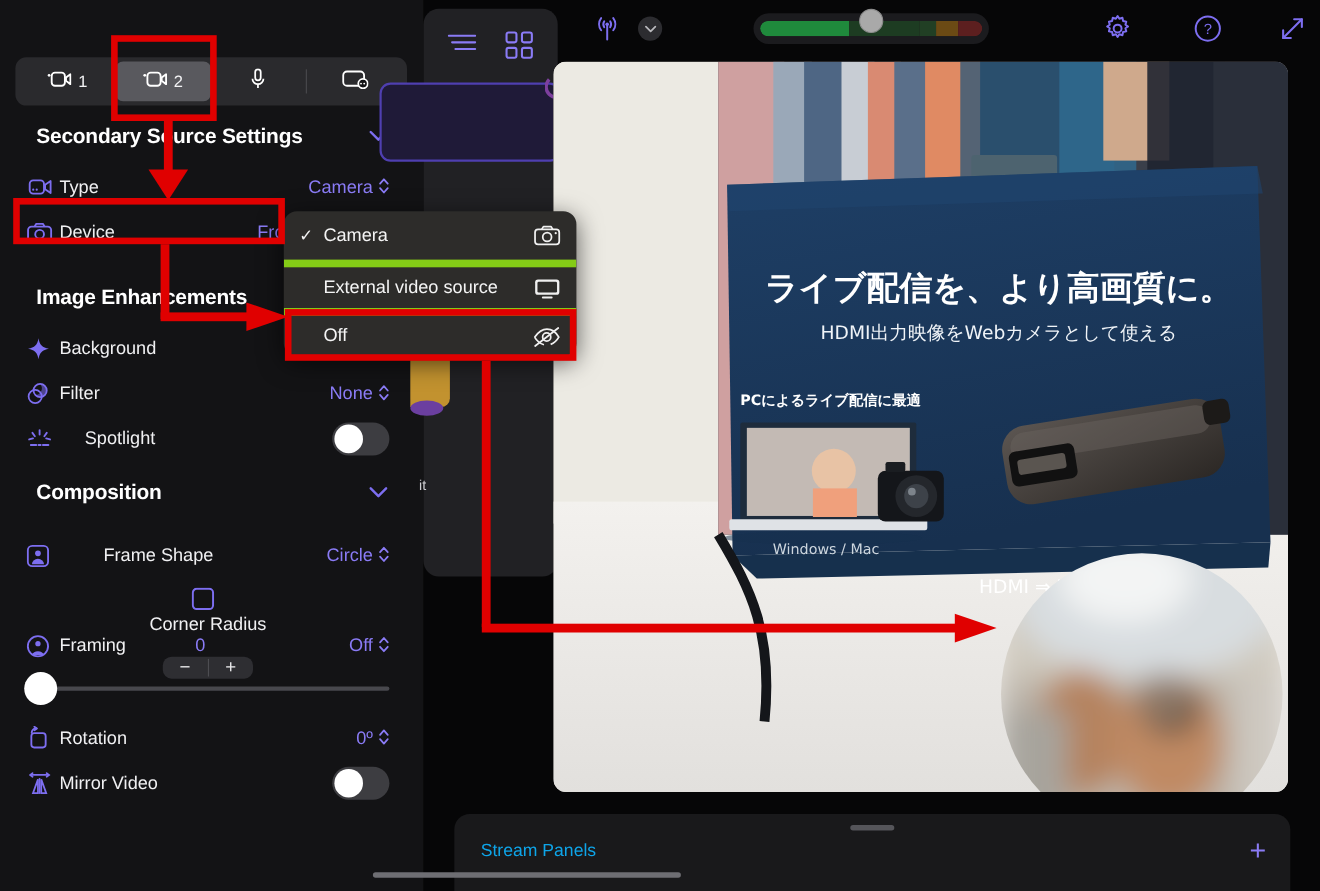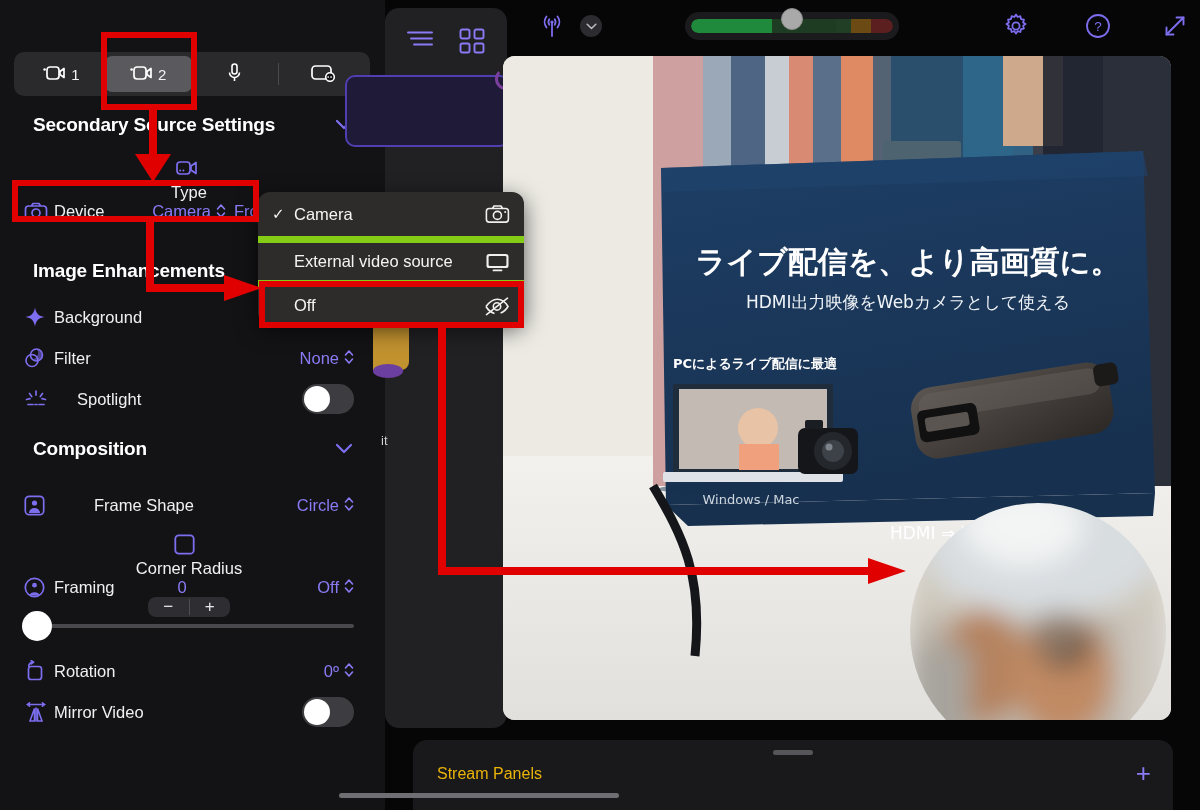--- a/index.html
+++ b/index.html
@@ -90,21 +90,21 @@
   }
   .meterbar{ position:relative; width:202px; height:14px; border-radius:7px; overflow:hidden;
     display:flex; }
   .meterknob{
     position:absolute; left:96px; top:-4px; width:22px; height:22px; border-radius:50%;
     background:#a9a9a9; border:1px solid #8d8d8d;
   }
 
   
   .midpanel{
-    position:absolute; left:0; top:8px; width:122px; height:720px;
+    position:absolute; left:0; top:8px; width:122px; height:516px;
     background:#212124; border-radius:14px;
   }
   .midpanel .barsico{ position:absolute; left:22px; top:22px; color:#8a7bf5; }
   .midpanel .gridico{ position:absolute; left:74px; top:20px; color:#8a7bf5; }
   .midbox{
     position:absolute; left:-40px; top:67px; width:165px; height:72px;
     background:#1f1a38; border:2px solid #4f3fb0; border-radius:10px;
   }
   .midcircle{
     position:absolute; right:-9px; top:-9px; width:22px; height:22px; border-radius:50%;
@@ -124,21 +124,21 @@
     border-radius:12px; overflow:hidden; background:#111;
   }
 
   
   .bottompanel{
     position:absolute; left:28px; bottom:-22px; width:760px; height:92px;
     background:#19191b; border-radius:14px;
   }
   .grabber{ position:absolute; left:50%; transform:translateX(-50%); top:10px;
     width:40px; height:5px; border-radius:3px; background:#55555a; }
-  .bp-title{ position:absolute; left:24px; top:25px; font-size:16px; color:#eab308; }
+  .bp-title{ position:absolute; left:24px; top:25px; font-size:16px; color:#0ea5e9; }
   .bp-plus{ position:absolute; right:22px; top:20px; color:#8a7bf5; font-size:26px; line-height:1; }
   .hscroll{ position:absolute; left:-46px; bottom:12px; width:280px; height:5px;
     border-radius:3px; background:#6e6e73; }
 
   
   .menu{
     position:absolute; left:258px; top:192px; width:266px; z-index:40;
     background:#2d2c2a; border-radius:12px; overflow:hidden;
     box-shadow:0 6px 22px rgba(0,0,0,.6);
   }
@@ -212,21 +212,21 @@
 
     <div class="sectionhdr" style="top:114px;">
       <span>Secondary Source Settings</span>
       <span class="chev">
         <svg width="18" height="11" viewBox="0 0 18 11">
             <path d="M2 2 L9 9 L16 2" fill="none" stroke="#7d6ef0" stroke-width="2.2" stroke-linecap="round" stroke-linejoin="round"></path>
           </svg>
       </span>
     </div>
 
-    <div class="row" style="top:153px;flex-direction:column;">
+    <div class="row" style="top:153px;">
       <span class="ico">
         <svg width="24" height="18" viewBox="0 0 24 18">
             <rect x="3" y="3" width="13" height="12" rx="3.2" fill="none" stroke="#7d6ef0" stroke-width="1.7"></rect>
             <path d="M17 7 L22 3.5 L22 14.5 L17 11 Z" fill="none" stroke="#7d6ef0" stroke-width="1.7" stroke-linejoin="round"></path>
             <circle cx="6.2" cy="11.4" r="1" fill="#7d6ef0"></circle>
             <circle cx="9.4" cy="11.4" r="1" fill="#7d6ef0"></circle>
           </svg>
       </span>
       <span class="name">Type</span>
       <span class="val">

